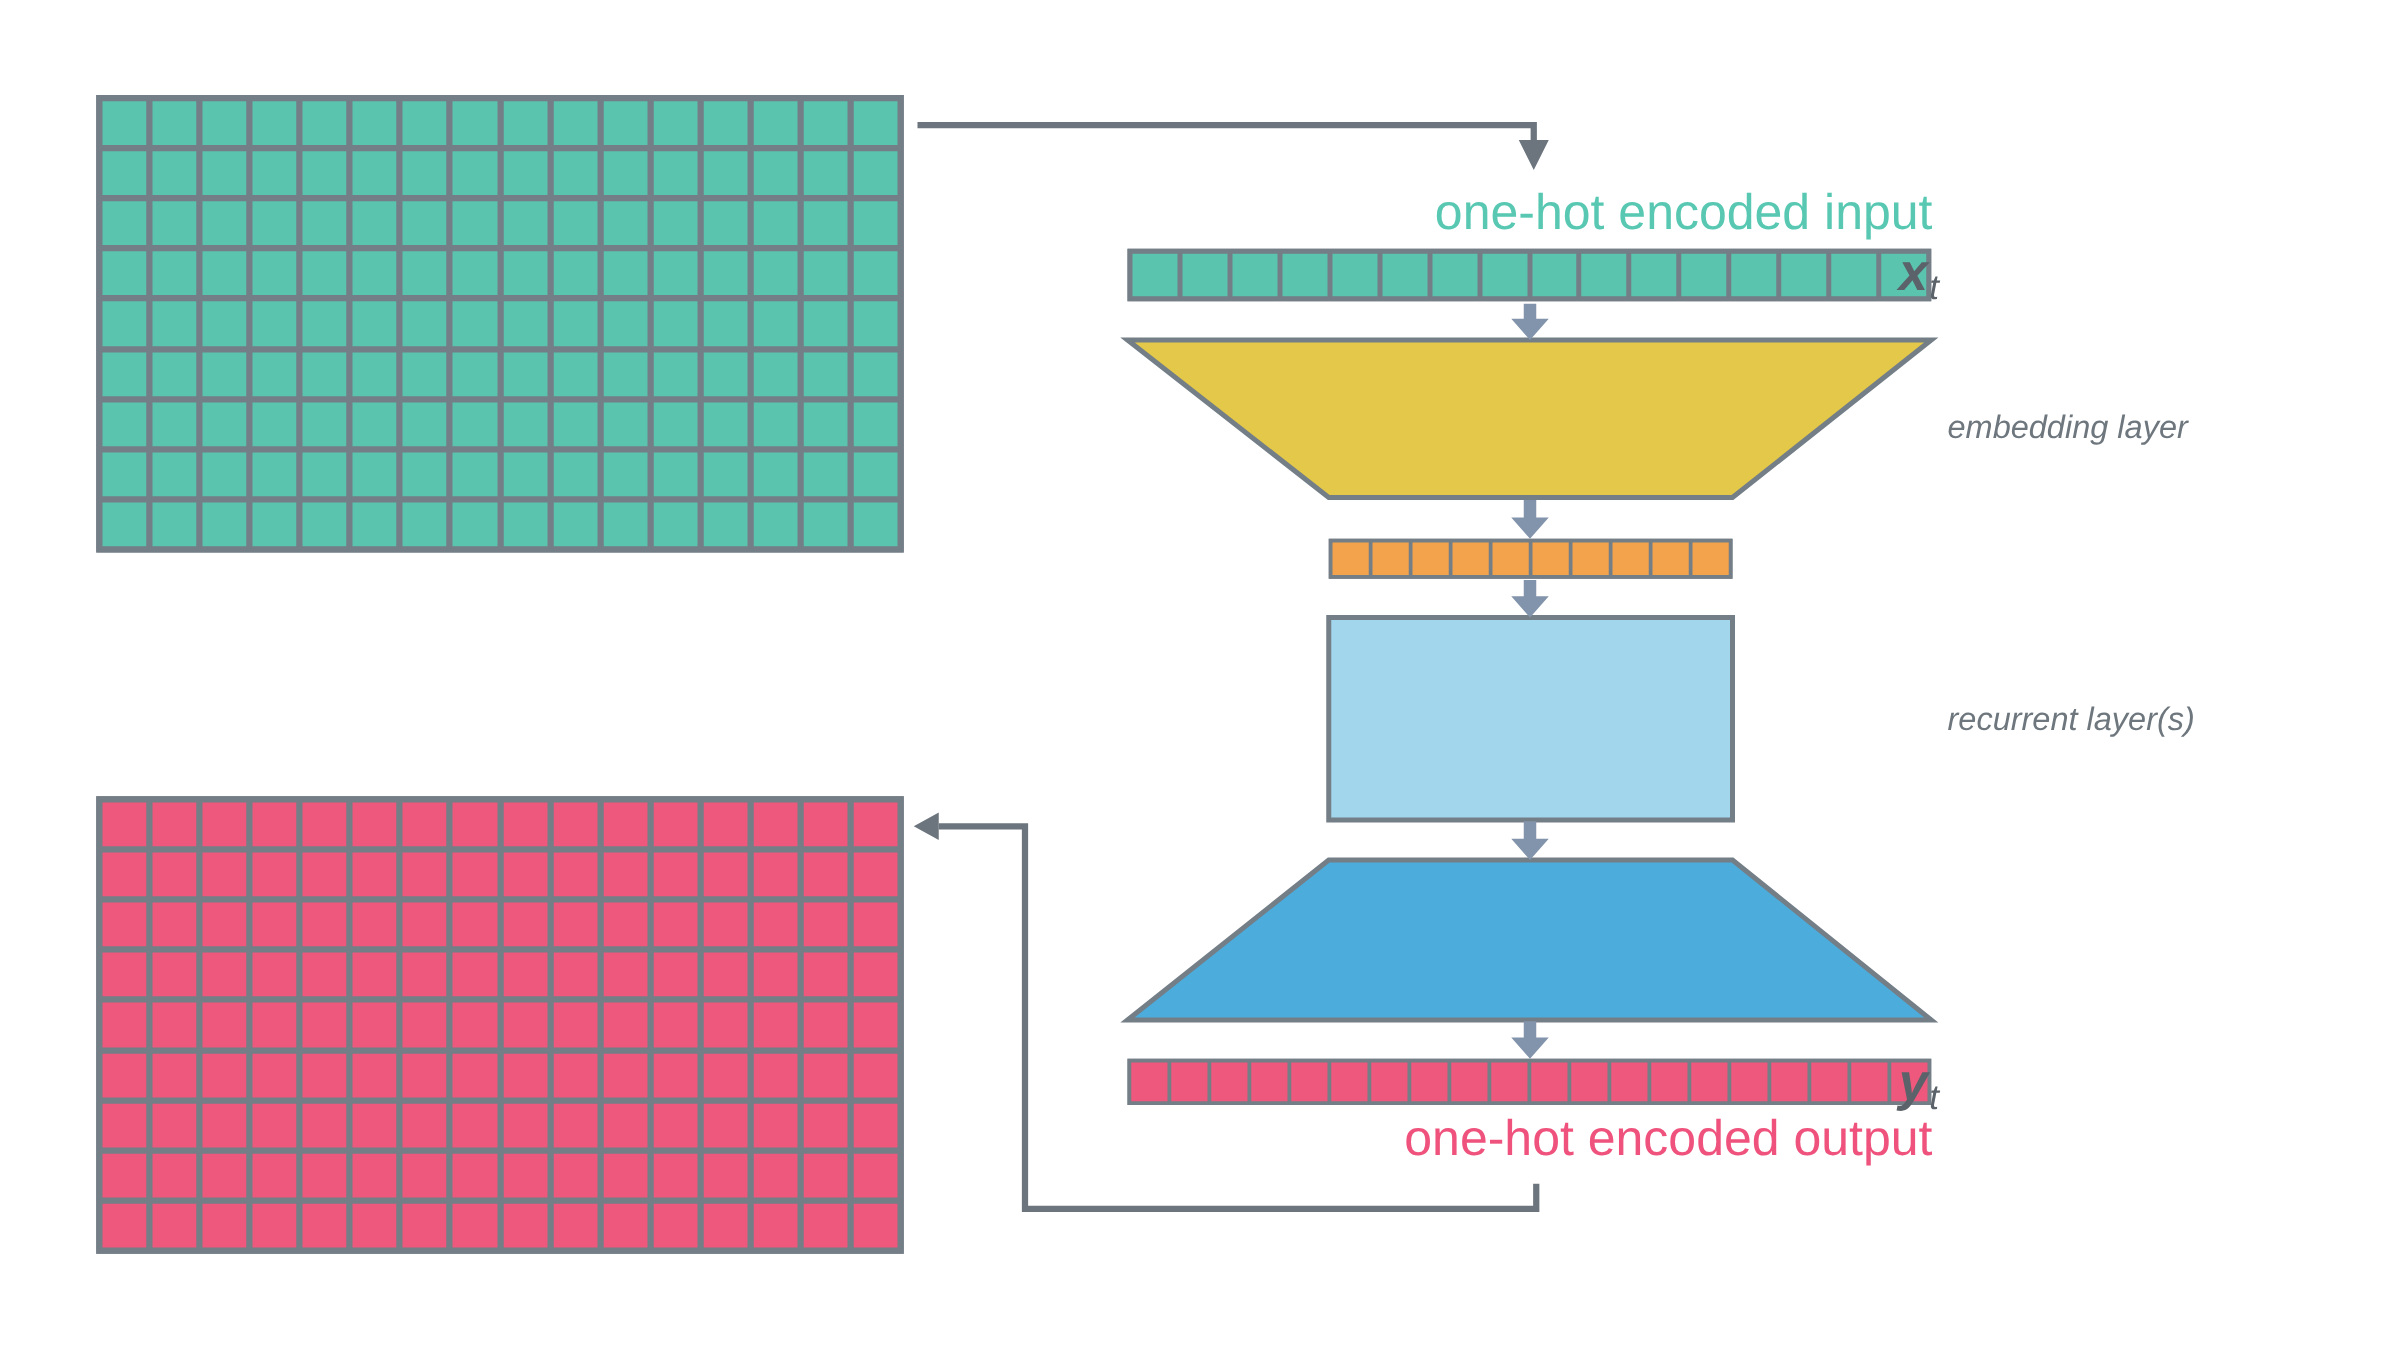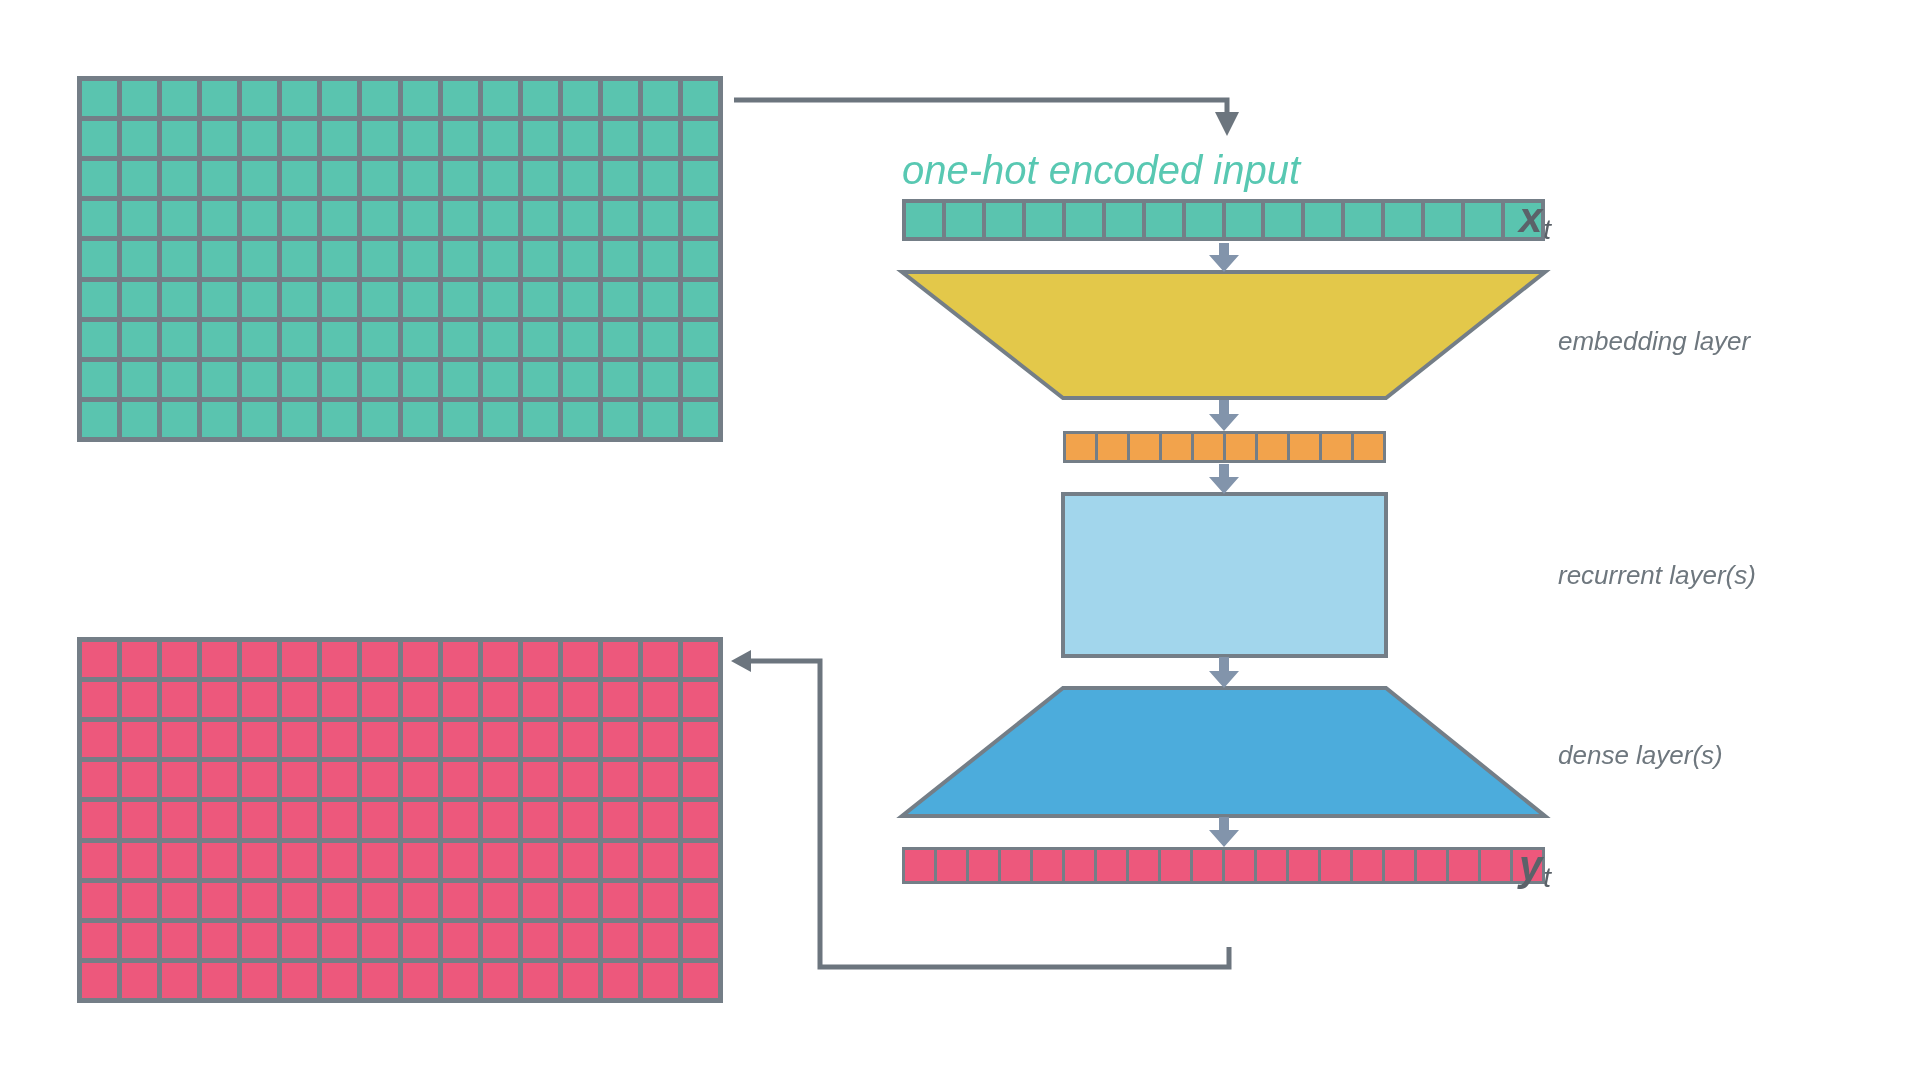--- a/index.html
+++ b/index.html
@@ -26,21 +26,21 @@
   .pink-cells .cell{background:var(--c-pink)}
   .orange-cells .cell{background:var(--c-orange)}
 
   #input-matrix{left:77px;top:76px;width:646px;height:366px}
   #output-matrix{left:77px;top:637px;width:646px;height:366px}
   #input-vector{left:902px;top:199px;width:643px;height:42px}
   #word-vector{left:1063px;top:431px;width:323px;height:32px}
   #output-vector{left:902px;top:847px;width:643px;height:37px}
 
   
-  .caption{position:absolute;width:644px;text-align:left;font-style:italic;
+  .caption{position:absolute;width:644px;text-align:right;
            font-size:40px;line-height:44px;white-space:nowrap}
   #input-caption{left:902px;top:148px;color:var(--c-teal-text)}
   #output-caption{left:902px;top:889px;color:var(--c-pink-text)}
 
   .side-label{position:absolute;left:1558px;font-style:italic;font-size:26px;
               line-height:46px;color:var(--c-label-text);white-space:nowrap}
   #embedding-label{top:318px}
   #word-vector-label{top:425px}
   #recurrent-label{top:552px}
   #dense-label{top:732px}
@@ -369,20 +369,21 @@
       <div class="cell"></div>
       <div class="cell"></div>
       <div class="cell"></div>
       <div class="cell"></div>
       <div class="cell"></div>
       <div class="cell"></div>
       <div class="cell"></div>
     </div>
 
   <div id="input-caption" class="caption">one-hot encoded input</div>
+  <div id="output-caption" class="caption">one-hot encoded output</div>
 
   <div id="input-vector" class="cellgrid vector thick teal-cells">
       <div class="cell"></div>
       <div class="cell"></div>
       <div class="cell"></div>
       <div class="cell"></div>
       <div class="cell"></div>
       <div class="cell"></div>
       <div class="cell"></div>
       <div class="cell"></div>
@@ -433,15 +434,14 @@
       <div class="cell"></div>
       <div class="cell"></div>
       <div class="cell"></div>
     </div>
   <div id="yt-label" class="var-label">
     <span class="var-main">y</span><span class="var-sub">t</span>
   </div>
 
   <div id="embedding-label" class="side-label">embedding layer</div>
   <div id="recurrent-label" class="side-label">recurrent layer(s)</div>
-  <div id="dense-label" class="side-label">dense layer(s)</div>
 
 </div>
 
 </body></html>

